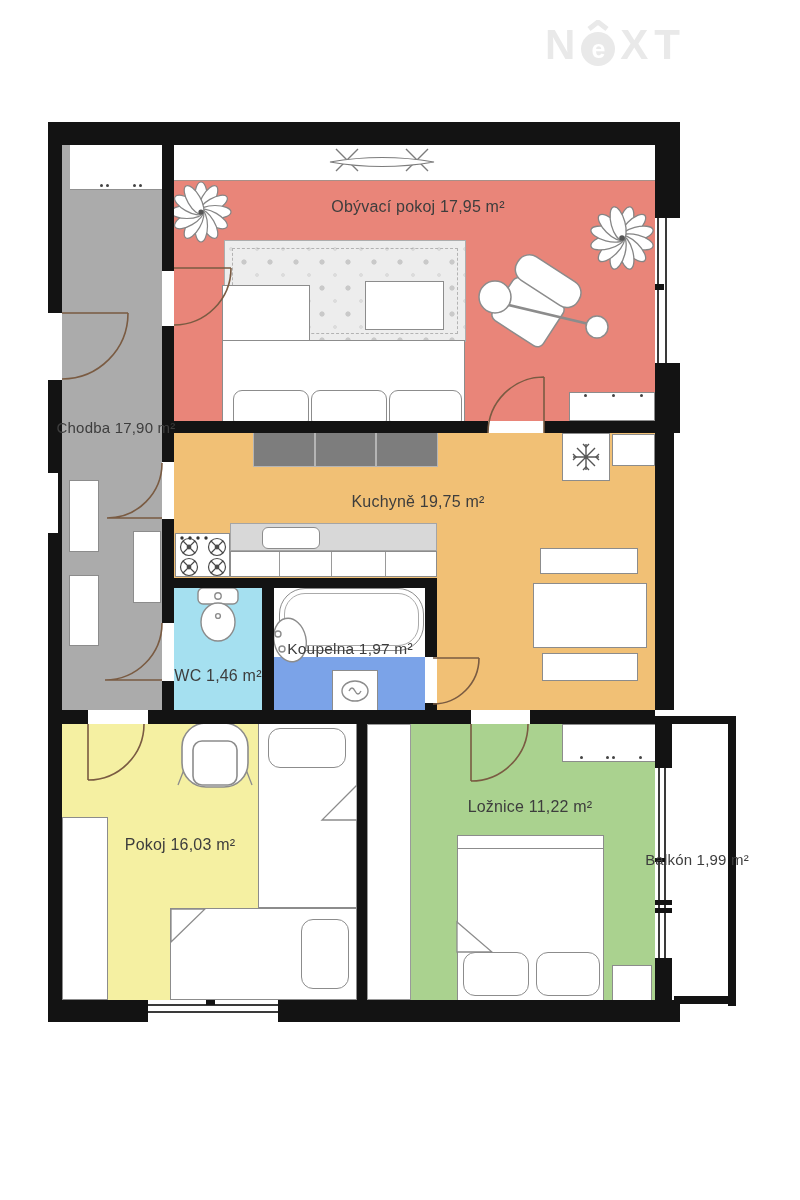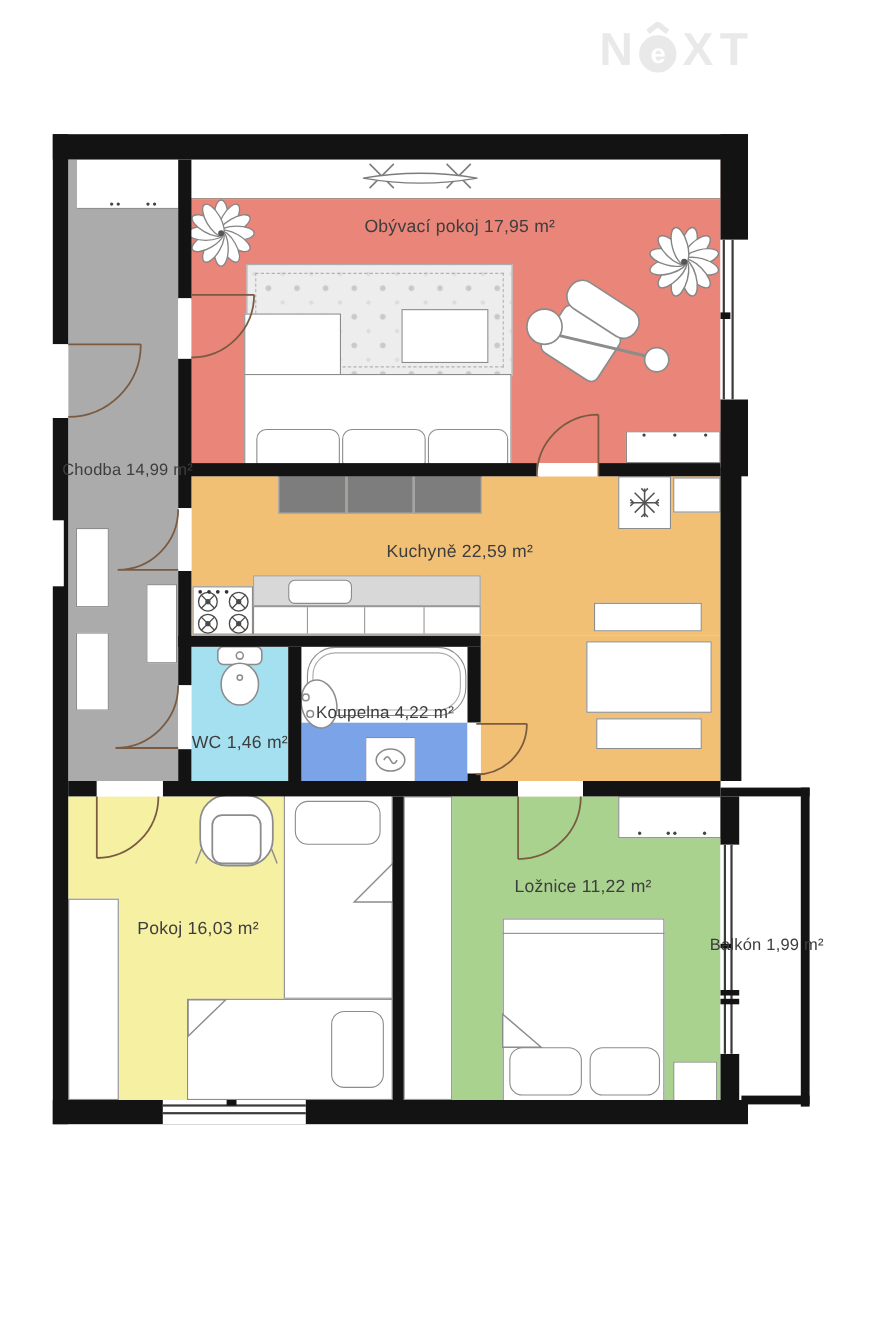--- a/index.html
+++ b/index.html
@@ -314,21 +314,21 @@
       <path d="M162,518 H107 M107,518 A55,55 0 0 0 162,463"></path>
       <path d="M162,680 H105 M105,680 A57,57 0 0 0 162,623"></path>
       <path d="M544,433 V377 M544,377 A56,56 0 0 0 488,433"></path>
       <path d="M433,658 H479 M479,658 A46,46 0 0 1 433,704"></path>
       <path d="M88,724 V780 M88,780 A56,56 0 0 0 144,724"></path>
       <path d="M471,724 V781 M471,781 A57,57 0 0 0 528,724"></path>
     </g>
   </svg>
 
   <div class="room-label" style="left:418px;top:207px;">Obývací pokoj 17,95 m²</div>
-  <div class="room-label" style="left:116px;top:427px;font-size:15px;">Chodba 14,99 m²</div>
-  <div class="room-label" style="left:418px;top:502px;">Kuchyně 22,59 m²</div>
+  <div class="room-label" style="left:116px;top:427px;font-size:15px;">Chodba 17,90 m²</div>
+  <div class="room-label" style="left:418px;top:502px;">Kuchyně 19,75 m²</div>
   <div class="room-label" style="left:218px;top:676px;">WC 1,46 m²</div>
-  <div class="room-label" style="left:350px;top:649px;font-size:15.5px;">Koupelna 4,22 m²</div>
+  <div class="room-label" style="left:350px;top:649px;font-size:15.5px;">Koupelna 1,97 m²</div>
   <div class="room-label" style="left:180px;top:845px;">Pokoj 16,03 m²</div>
   <div class="room-label" style="left:530px;top:807px;">Ložnice 11,22 m²</div>
   <div class="room-label" style="left:697px;top:859px;font-size:15px;">Balkón 1,99 m²</div>
 
 </div>
 
 </body></html>

